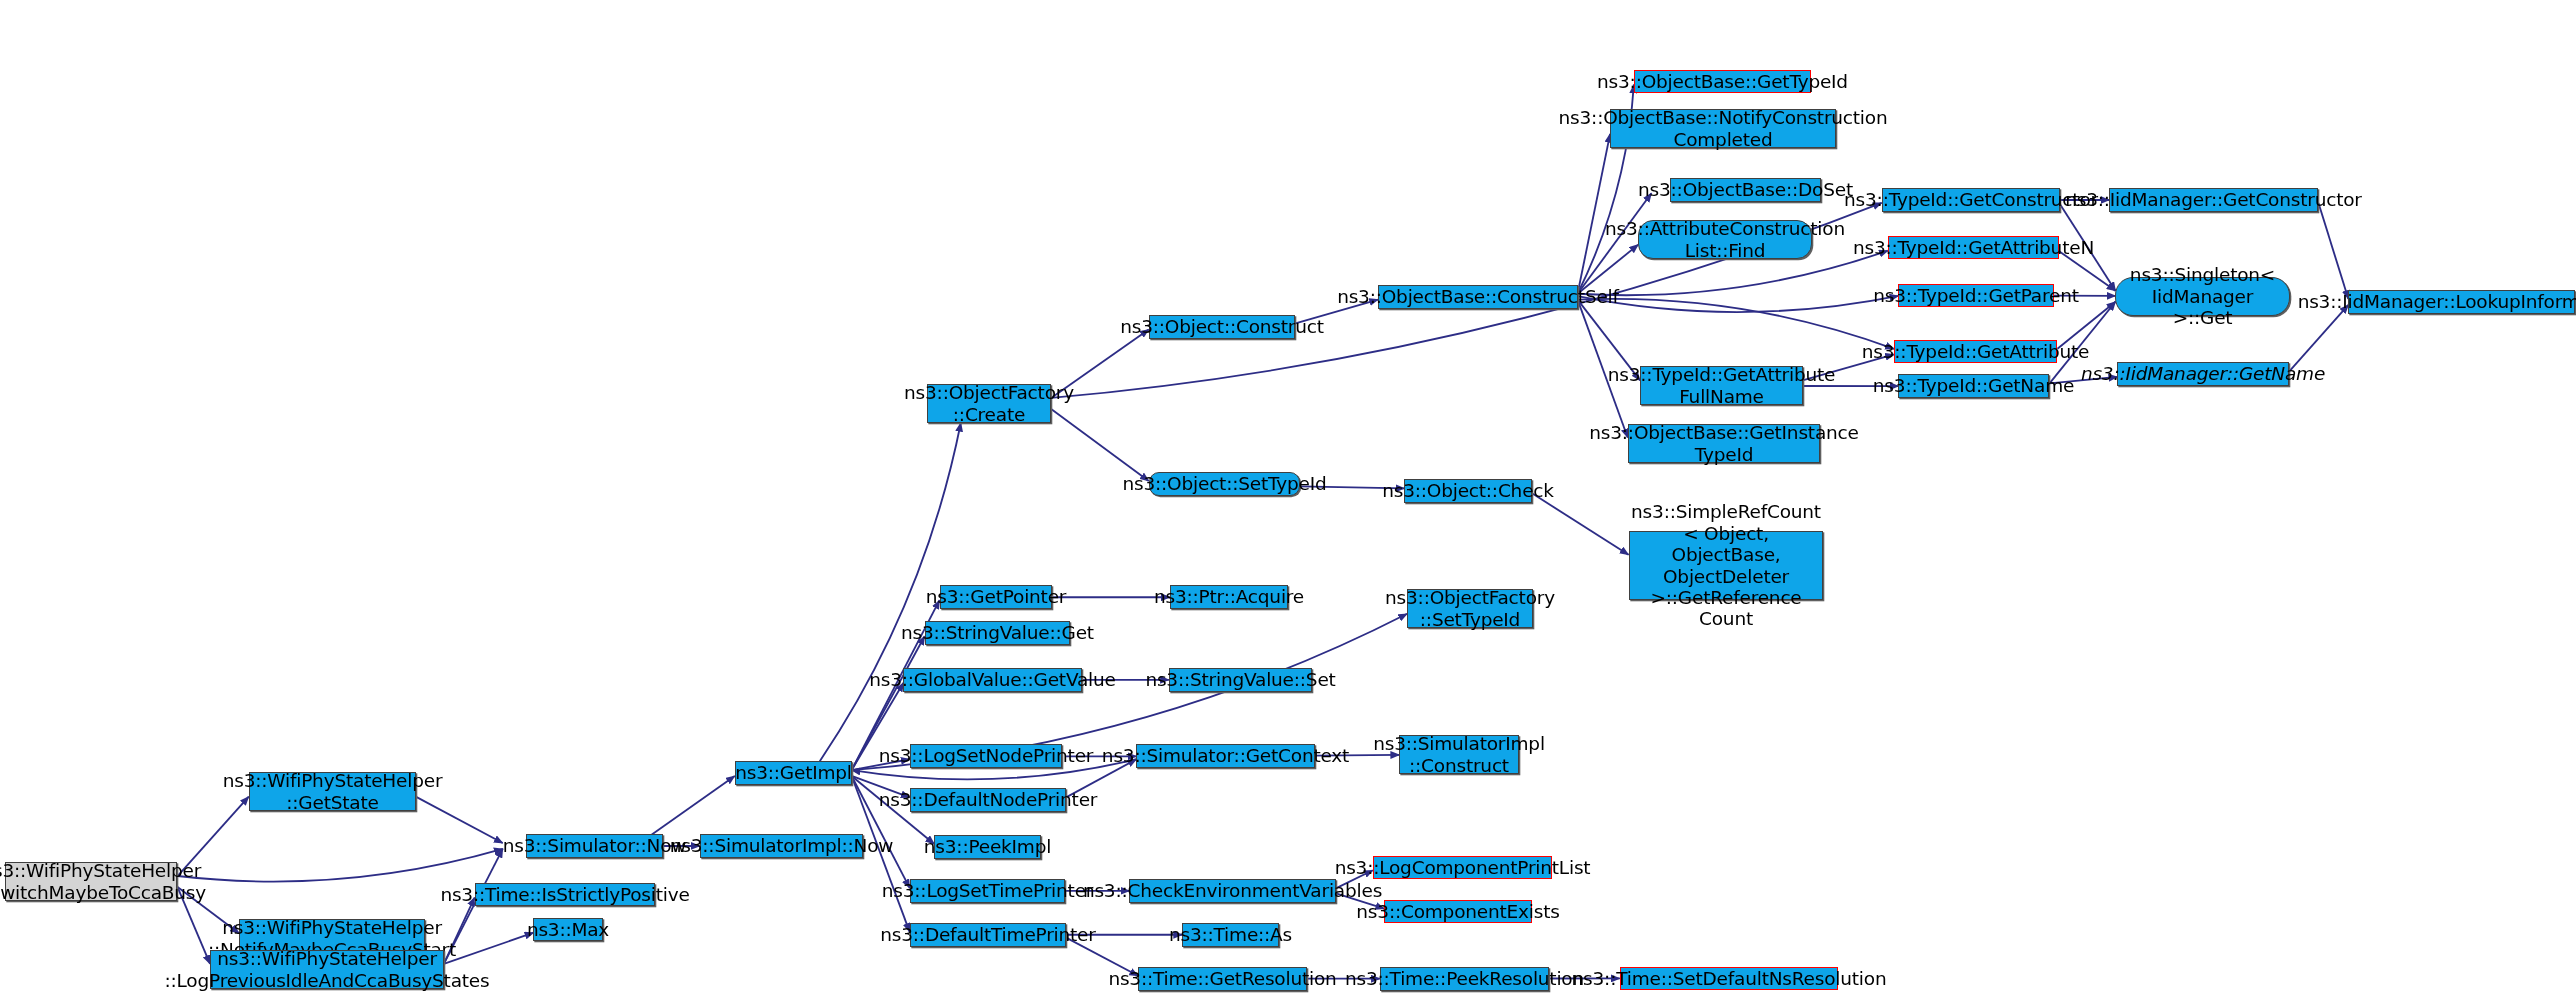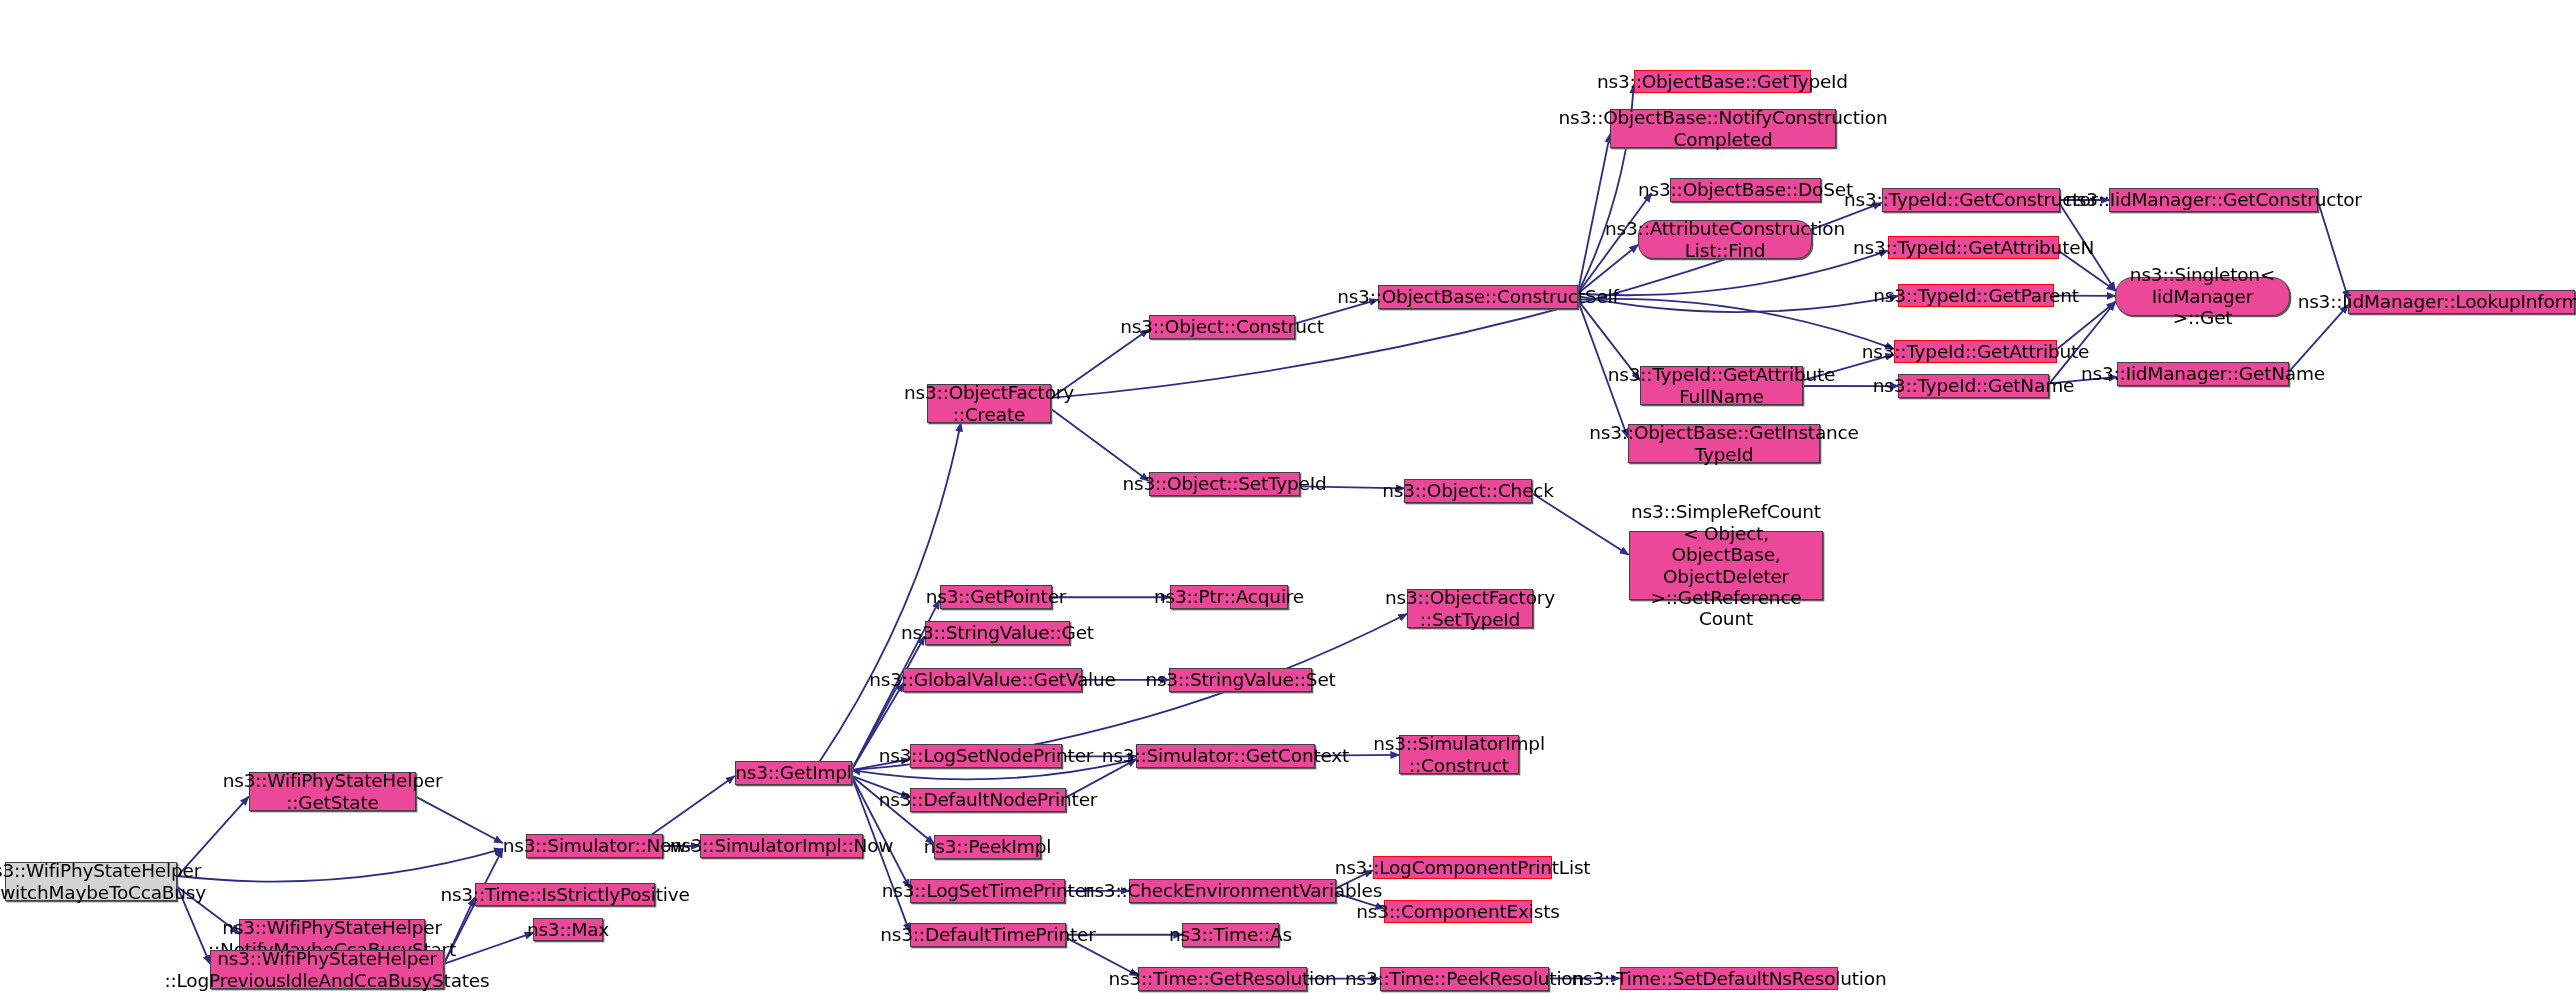--- a/index.html
+++ b/index.html
@@ -12,21 +12,21 @@
     overflow:hidden;
   }
   svg#edges{position:absolute;left:0;top:0;width:2576px;height:995px;pointer-events:none;}
   .node{
     position:absolute;
     box-sizing:border-box;
     display:flex;
     align-items:center;
     justify-content:center;
     text-align:center;
-    background:#ec4899;
+    background:#0ea5e9;
     border:0.9px solid #404040;
     color:#000000;
     font-size:18.5px;
     line-height:1.16;
     letter-spacing:-0.2px;
     white-space:pre-line;
     padding:0 3.5px;
     box-shadow:1.3px 1.3px 0 0 #606060;
   }
   .node.red{
@@ -141,21 +141,21 @@
       <div class="node" style="left: 1129px; top: 879px; width: 207px; height: 24px;">ns3::CheckEnvironmentVariables</div>
       <div class="node red" style="left: 1373px; top: 856px; width: 179px; height: 23px;">ns3::LogComponentPrintList</div>
       <div class="node red" style="left: 1384px; top: 900px; width: 148px; height: 23px;">ns3::ComponentExists</div>
       <div class="node" style="left: 1182px; top: 923px; width: 97px; height: 24px;">ns3::Time::As</div>
       <div class="node" style="left: 1138px; top: 967px; width: 169px; height: 24px;">ns3::Time::GetResolution</div>
       <div class="node" style="left: 1380px; top: 967px; width: 169px; height: 24px;">ns3::Time::PeekResolution</div>
       <div class="node red" style="left: 1620px; top: 967px; width: 218px; height: 23px;">ns3::Time::SetDefaultNsResolution</div>
       <div class="node" style="left: 927px; top: 384px; width: 124px; height: 39px;">ns3::ObjectFactory
 ::Create</div>
       <div class="node" style="left: 1149px; top: 315px; width: 146px; height: 24px;">ns3::Object::Construct</div>
-      <div class="node" style="left: 1149px; top: 472px; width: 151px; height: 24px;">ns3::Object::SetTypeId</div>
+      <div class="node" style="left: 1149px; top: 472px; width: 151px; height: 24px; border-radius: 10px;">ns3::Object::SetTypeId</div>
       <div class="node" style="left: 1404px; top: 479px; width: 128px; height: 24px;">ns3::Object::Check</div>
       <div class="node" style="left: 1407px; top: 589px; width: 126px; height: 39px;">ns3::ObjectFactory
 ::SetTypeId</div>
       <div class="node" style="left: 1629px; top: 531px; width: 194px; height: 69px;">ns3::SimpleRefCount
 &lt; Object, ObjectBase,
  ObjectDeleter &gt;::GetReference
 Count</div>
       <div class="node" style="left: 1378px; top: 285px; width: 200px; height: 24px;">ns3::ObjectBase::ConstructSelf</div>
       <div class="node red" style="left: 1634px; top: 70px; width: 177px; height: 23px;">ns3::ObjectBase::GetTypeId</div>
       <div class="node" style="left: 1610px; top: 109px; width: 226px; height: 39px;">ns3::ObjectBase::NotifyConstruction
@@ -168,17 +168,17 @@
       <div class="node" style="left: 1628px; top: 424px; width: 192px; height: 39px;">ns3::ObjectBase::GetInstance
 TypeId</div>
       <div class="node" style="left: 1882px; top: 188px; width: 178px; height: 24px;">ns3::TypeId::GetConstructor</div>
       <div class="node red" style="left: 1888px; top: 236px; width: 171px; height: 23px;">ns3::TypeId::GetAttributeN</div>
       <div class="node red" style="left: 1898px; top: 284px; width: 156px; height: 23px;">ns3::TypeId::GetParent</div>
       <div class="node red" style="left: 1894px; top: 340px; width: 163px; height: 23px;">ns3::TypeId::GetAttribute</div>
       <div class="node" style="left: 1898px; top: 374px; width: 151px; height: 24px;">ns3::TypeId::GetName</div>
       <div class="node" style="left: 2109px; top: 188px; width: 209px; height: 24px;">ns3::IidManager::GetConstructor</div>
       <div class="node" style="left: 2115px; top: 277px; width: 175px; height: 39px; border-radius: 18px;">ns3::Singleton&lt; IidManager
 &gt;::Get</div>
-      <div class="node" style="left: 2117px; top: 362px; width: 172px; height: 24px;">ns3::IidManager::GetName</div>
+      <div class="node" style="left: 2117px; top: 362px; width: 172px; height: 24px; font-style: italic;">ns3::IidManager::GetName</div>
       <div class="node" style="left: 2348px; top: 290px; width: 227px; height: 24px;">ns3::IidManager::LookupInformation</div>
     </div>
 </div>
 
 
 </body></html>

